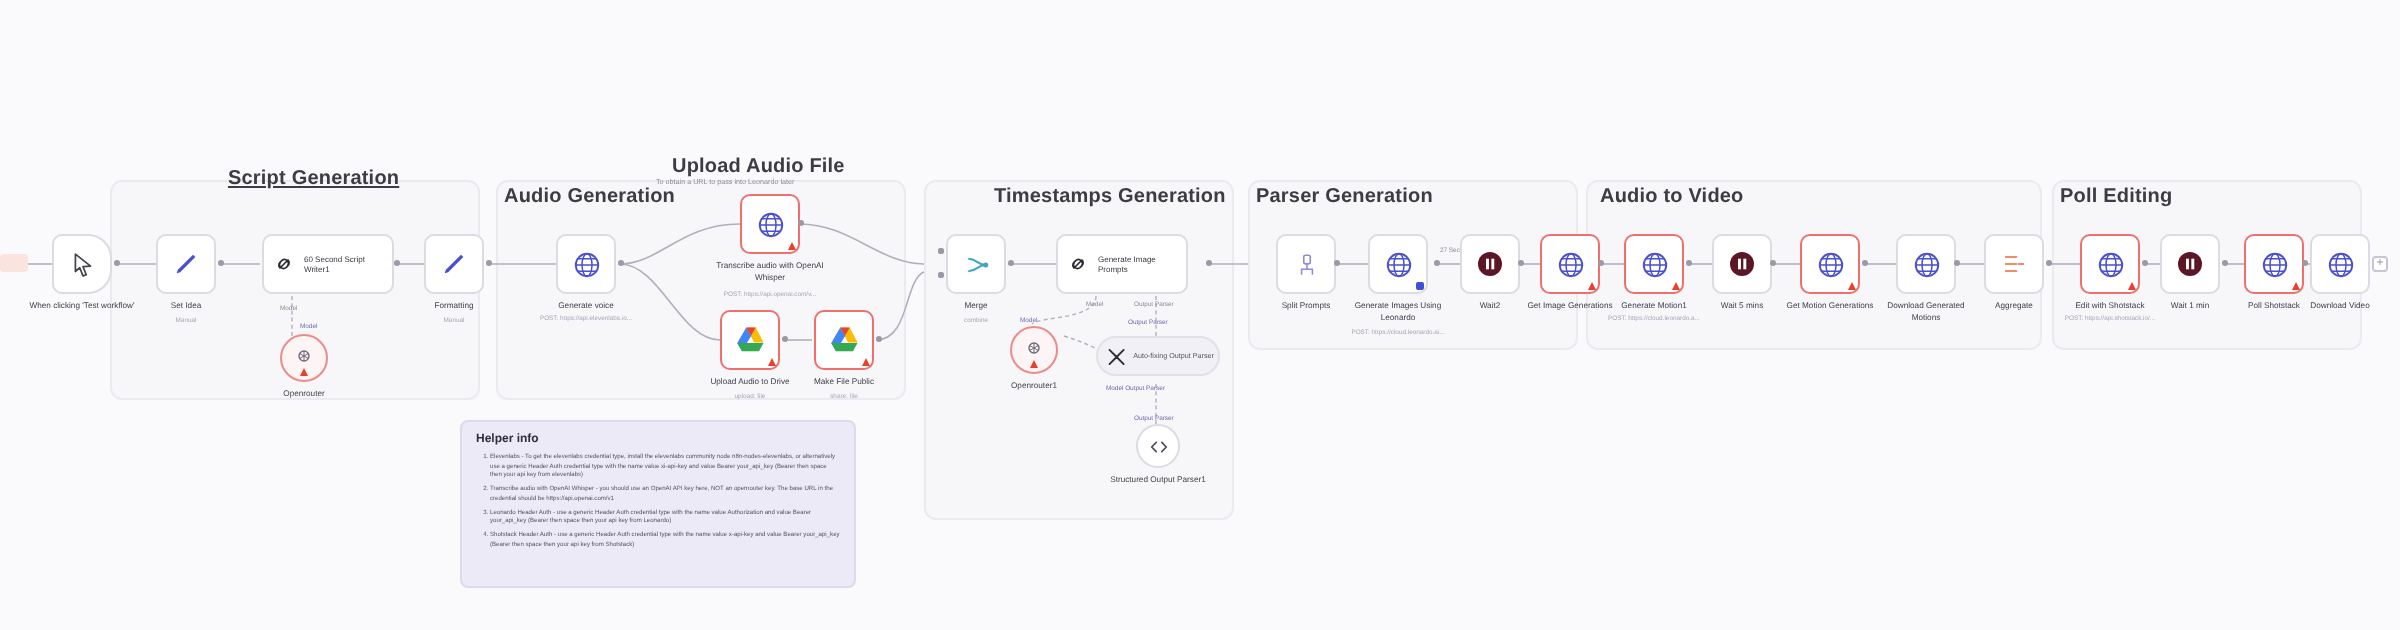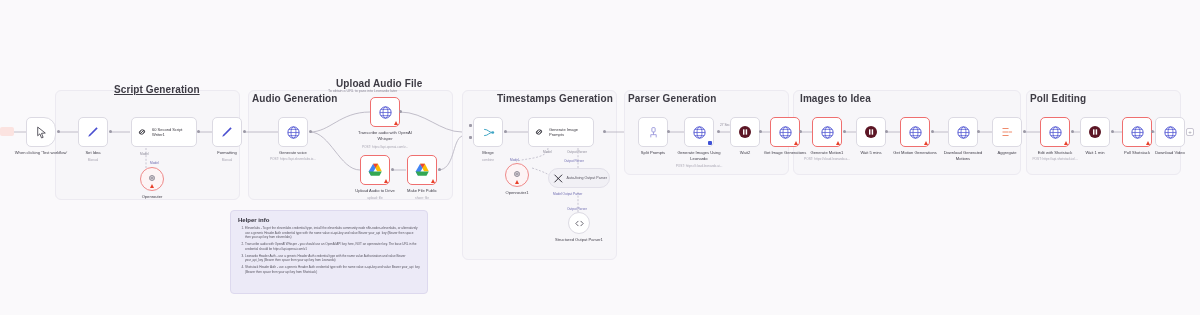--- a/index.html
+++ b/index.html
@@ -155,21 +155,21 @@
   <div class="section" style="left:624px; top:90px; width:165px; height:85px;"></div>
   <div class="section" style="left:793px; top:90px; width:228px; height:85px;"></div>
   <div class="section" style="left:1026px; top:90px; width:155px; height:85px;"></div>
 
   <div class="section-title" style="left:114px; top:84px;text-decoration:underline;">Script Generation</div>
   <div class="section-title" style="left:252px; top:93px;">Audio Generation</div>
   <div class="section-title" style="left:336px; top:78px;">Upload Audio File</div>
   <div class="section-sub" style="left:328px; top:89px;">To obtain a URL to pass into Leonardo later</div>
   <div class="section-title" style="left:466px; top:93px;margin-left:31px;">Timestamps Generation</div>
   <div class="section-title" style="left:628px; top:93px;">Parser Generation</div>
-  <div class="section-title" style="left:800px; top:93px;">Images to Idea</div>
+  <div class="section-title" style="left:800px; top:93px;">Audio to Video</div>
   <div class="section-title" style="left:1030px; top:93px;">Poll Editing</div>
 
   <svg class="edges">
     <g stroke="#b2afbd" stroke-width="0.8" fill="none">
       <path d="M14,132 H26"></path>
       <path d="M58,132 H78"></path>
       <path d="M110,132 H130"></path>
       <path d="M198,132 H212"></path>
       <path d="M244,132 H278"></path>
 

